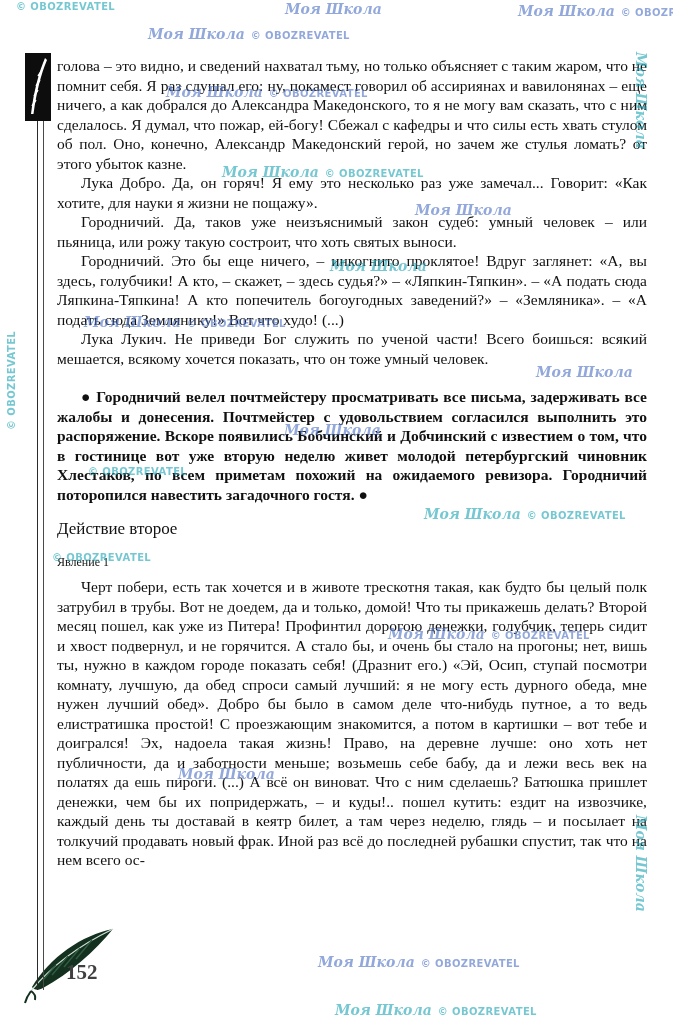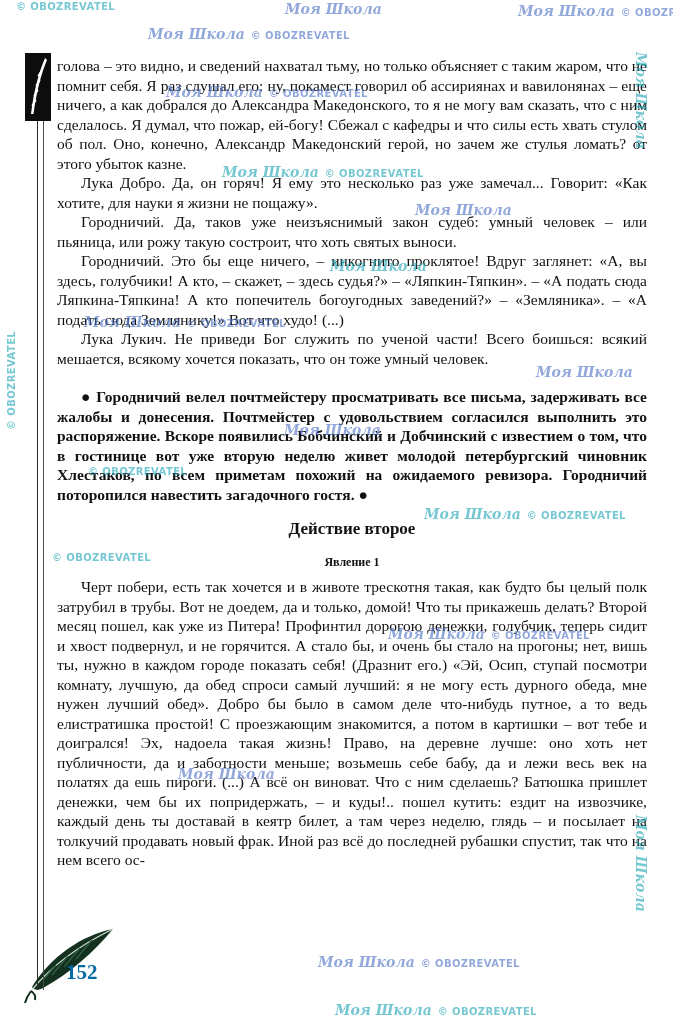--- a/index.html
+++ b/index.html
@@ -15,33 +15,33 @@
   
   .spine-box{position:absolute;left:25px;top:53px;width:26px;height:68px;background:#0d0d0d;z-index:5;}
   
   .content{
     position:absolute;left:57px;top:56px;width:590px;z-index:2;
     font-size:15.5px;line-height:19.5px;text-align:justify;
   }
   .content p{margin:0;}
   .indent{text-indent:24px;}
   .bullet{font-weight:bold;margin-top:19px !important;}
-  .heading{text-align:center;font-weight:bold;font-size:17px;margin:15px 0 8px 0;text-indent:0;}
+  .heading{font-weight:normal;font-size:17px;margin:15px 0 8px 0;text-indent:0;}
   .heading.h3{font-size:12px;margin:14px 0 5px 0;}
   .centered{text-align:center;text-indent:0;}
   
   #wm-layer{position:absolute;inset:0;z-index:6;pointer-events:none;}
   .wm{position:absolute;display:flex;gap:6px;align-items:baseline;opacity:.6;white-space:nowrap;transform-origin:left top;}
   .wm-script{font-family:"DejaVu Serif", serif;font-style:italic;font-weight:bold;font-size:14px;}
   .wm-copy{font-family:"DejaVu Sans", sans-serif;font-weight:bold;font-size:10px;letter-spacing:.4px;}
   
   .bottom-quill{position:absolute;left:20px;top:925px;z-index:3;}
   .page-number{
     position:absolute;left:66px;top:960px;z-index:7;
-    font-size:21px;font-weight:bold;font-family:"Liberation Serif", serif;color:#0369a1;
+    font-size:21px;font-weight:bold;font-family:"Liberation Serif", serif;color:#404040;
   }
 </style>
 </head>
 <body>
 
 <div class="page">
 
   <div class="spine-box">
     <svg width="26" height="68" viewBox="0 0 26 68">
       <path d="M20 5 C14 19 9 37 6 61 L8.5 61 C11.5 39 16 21 22 7 Z" fill="#ffffff"></path>

